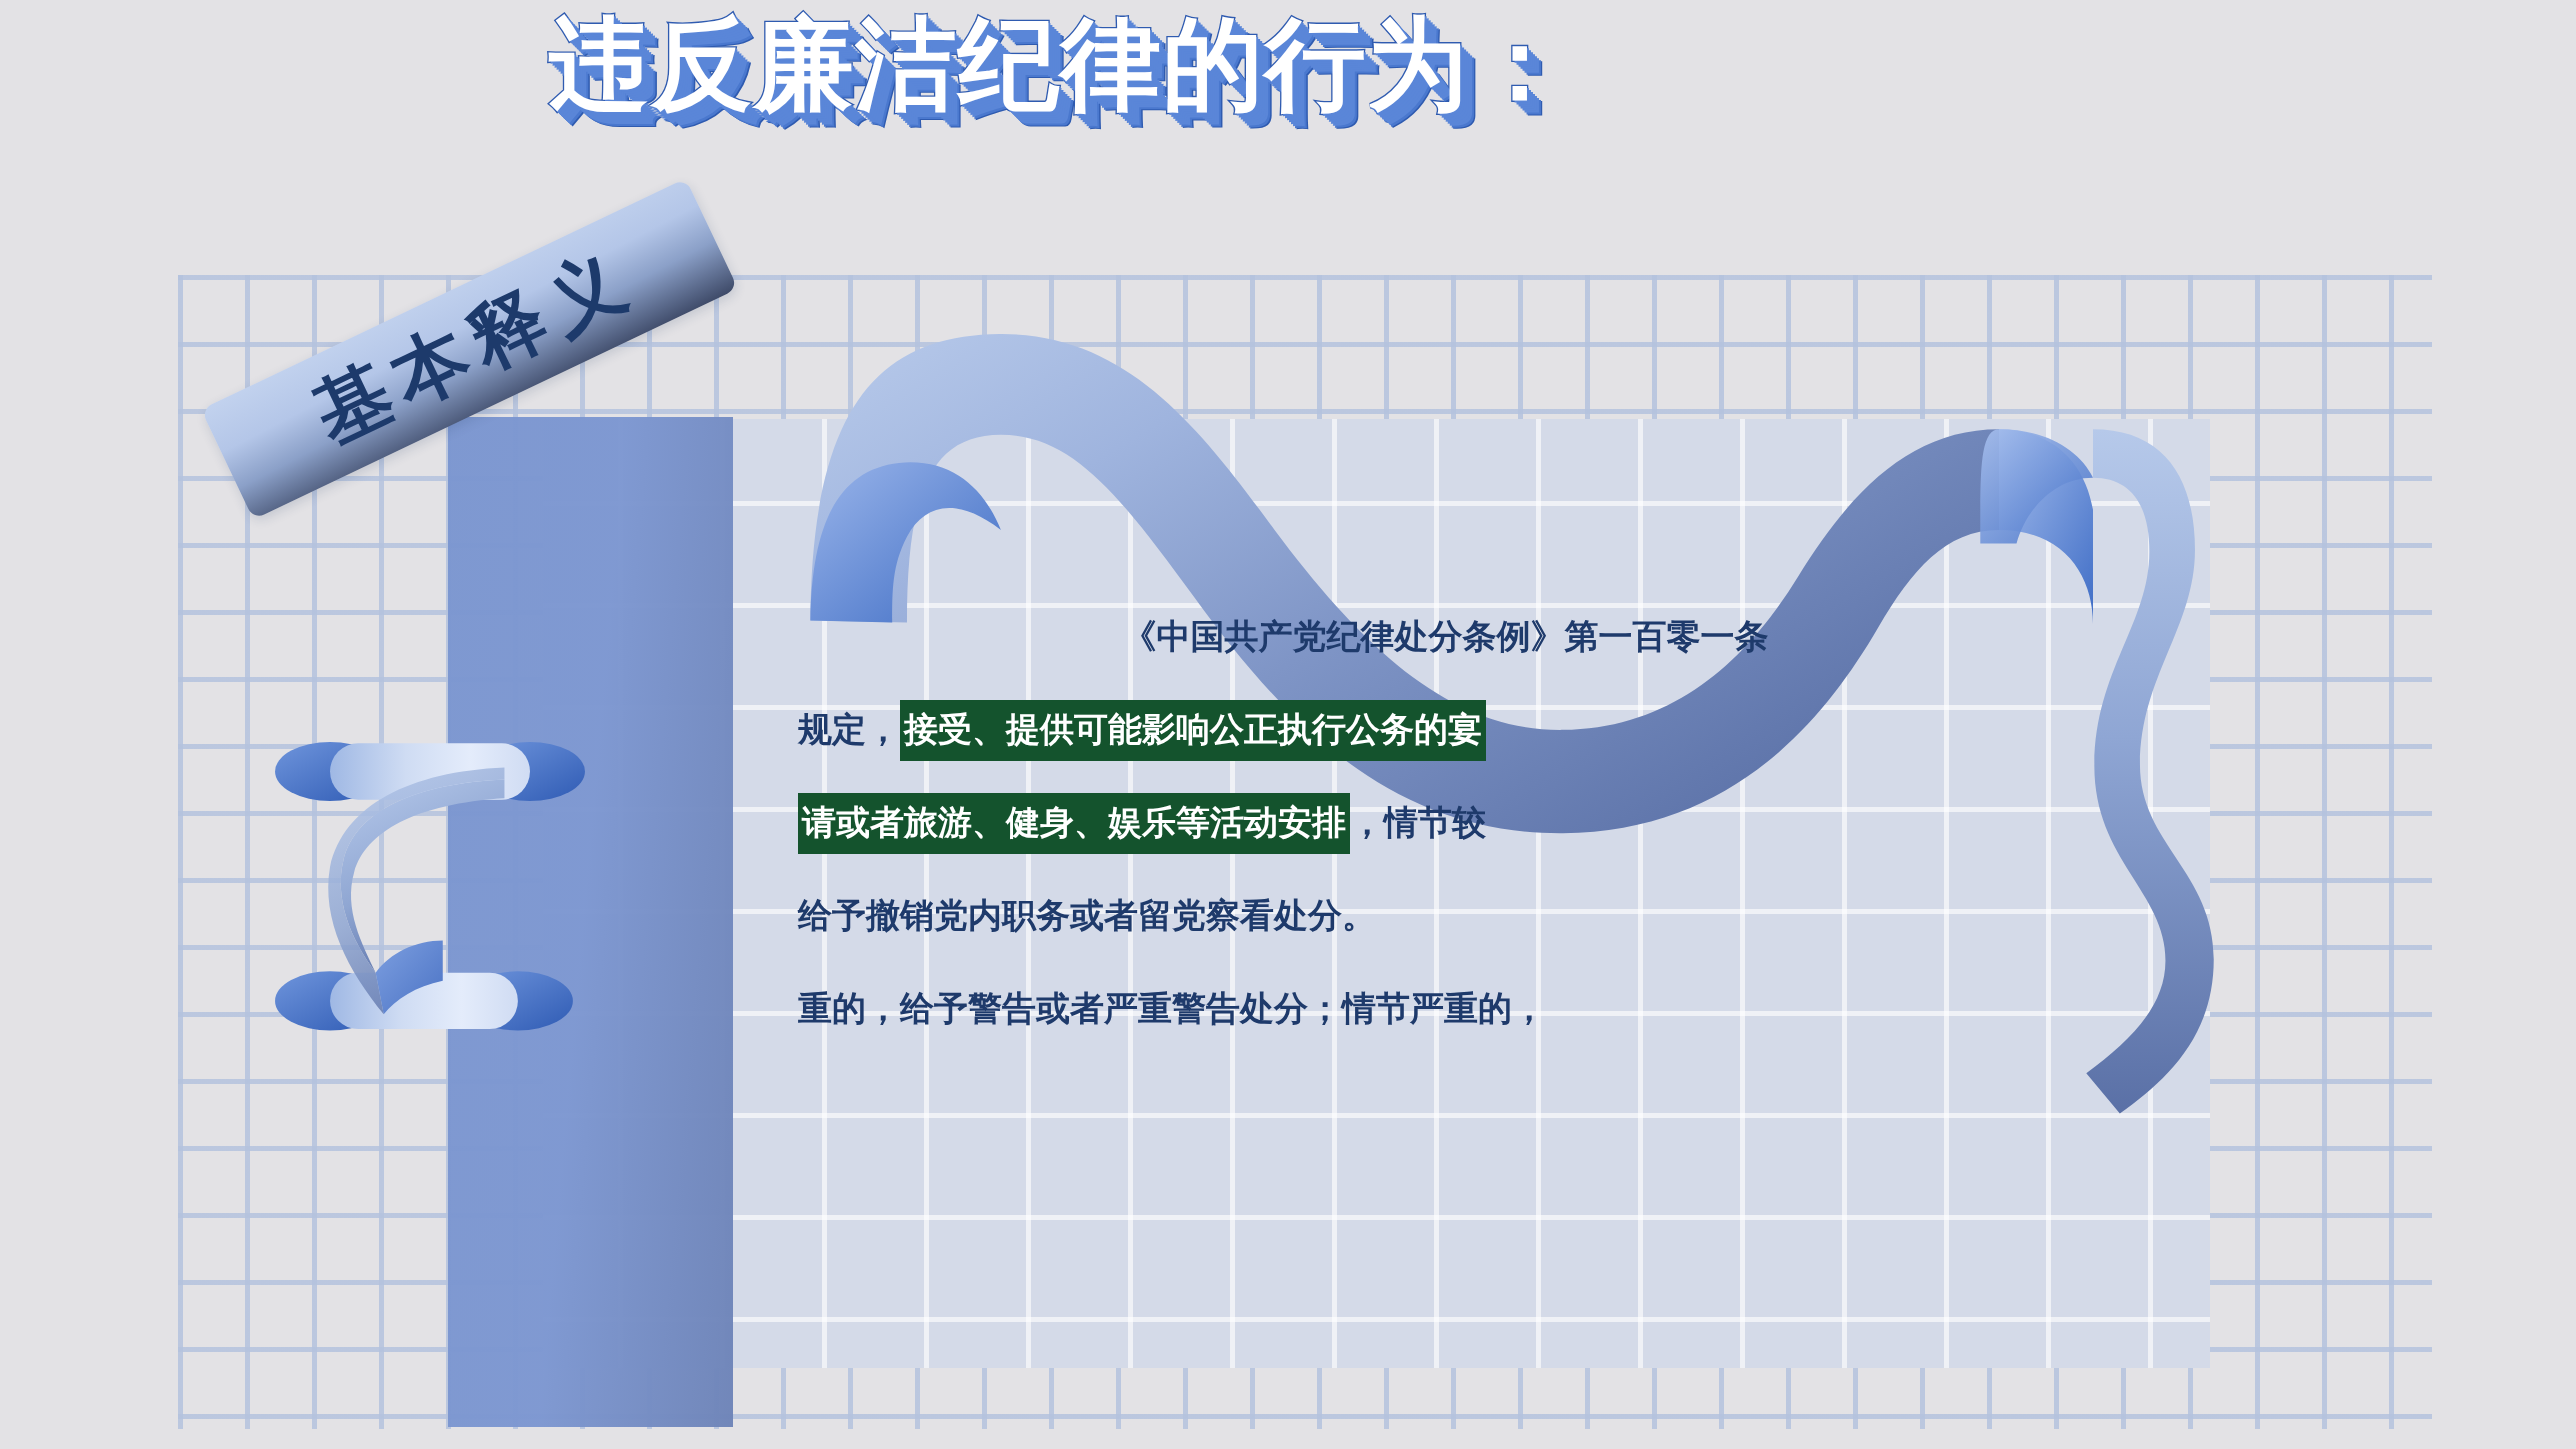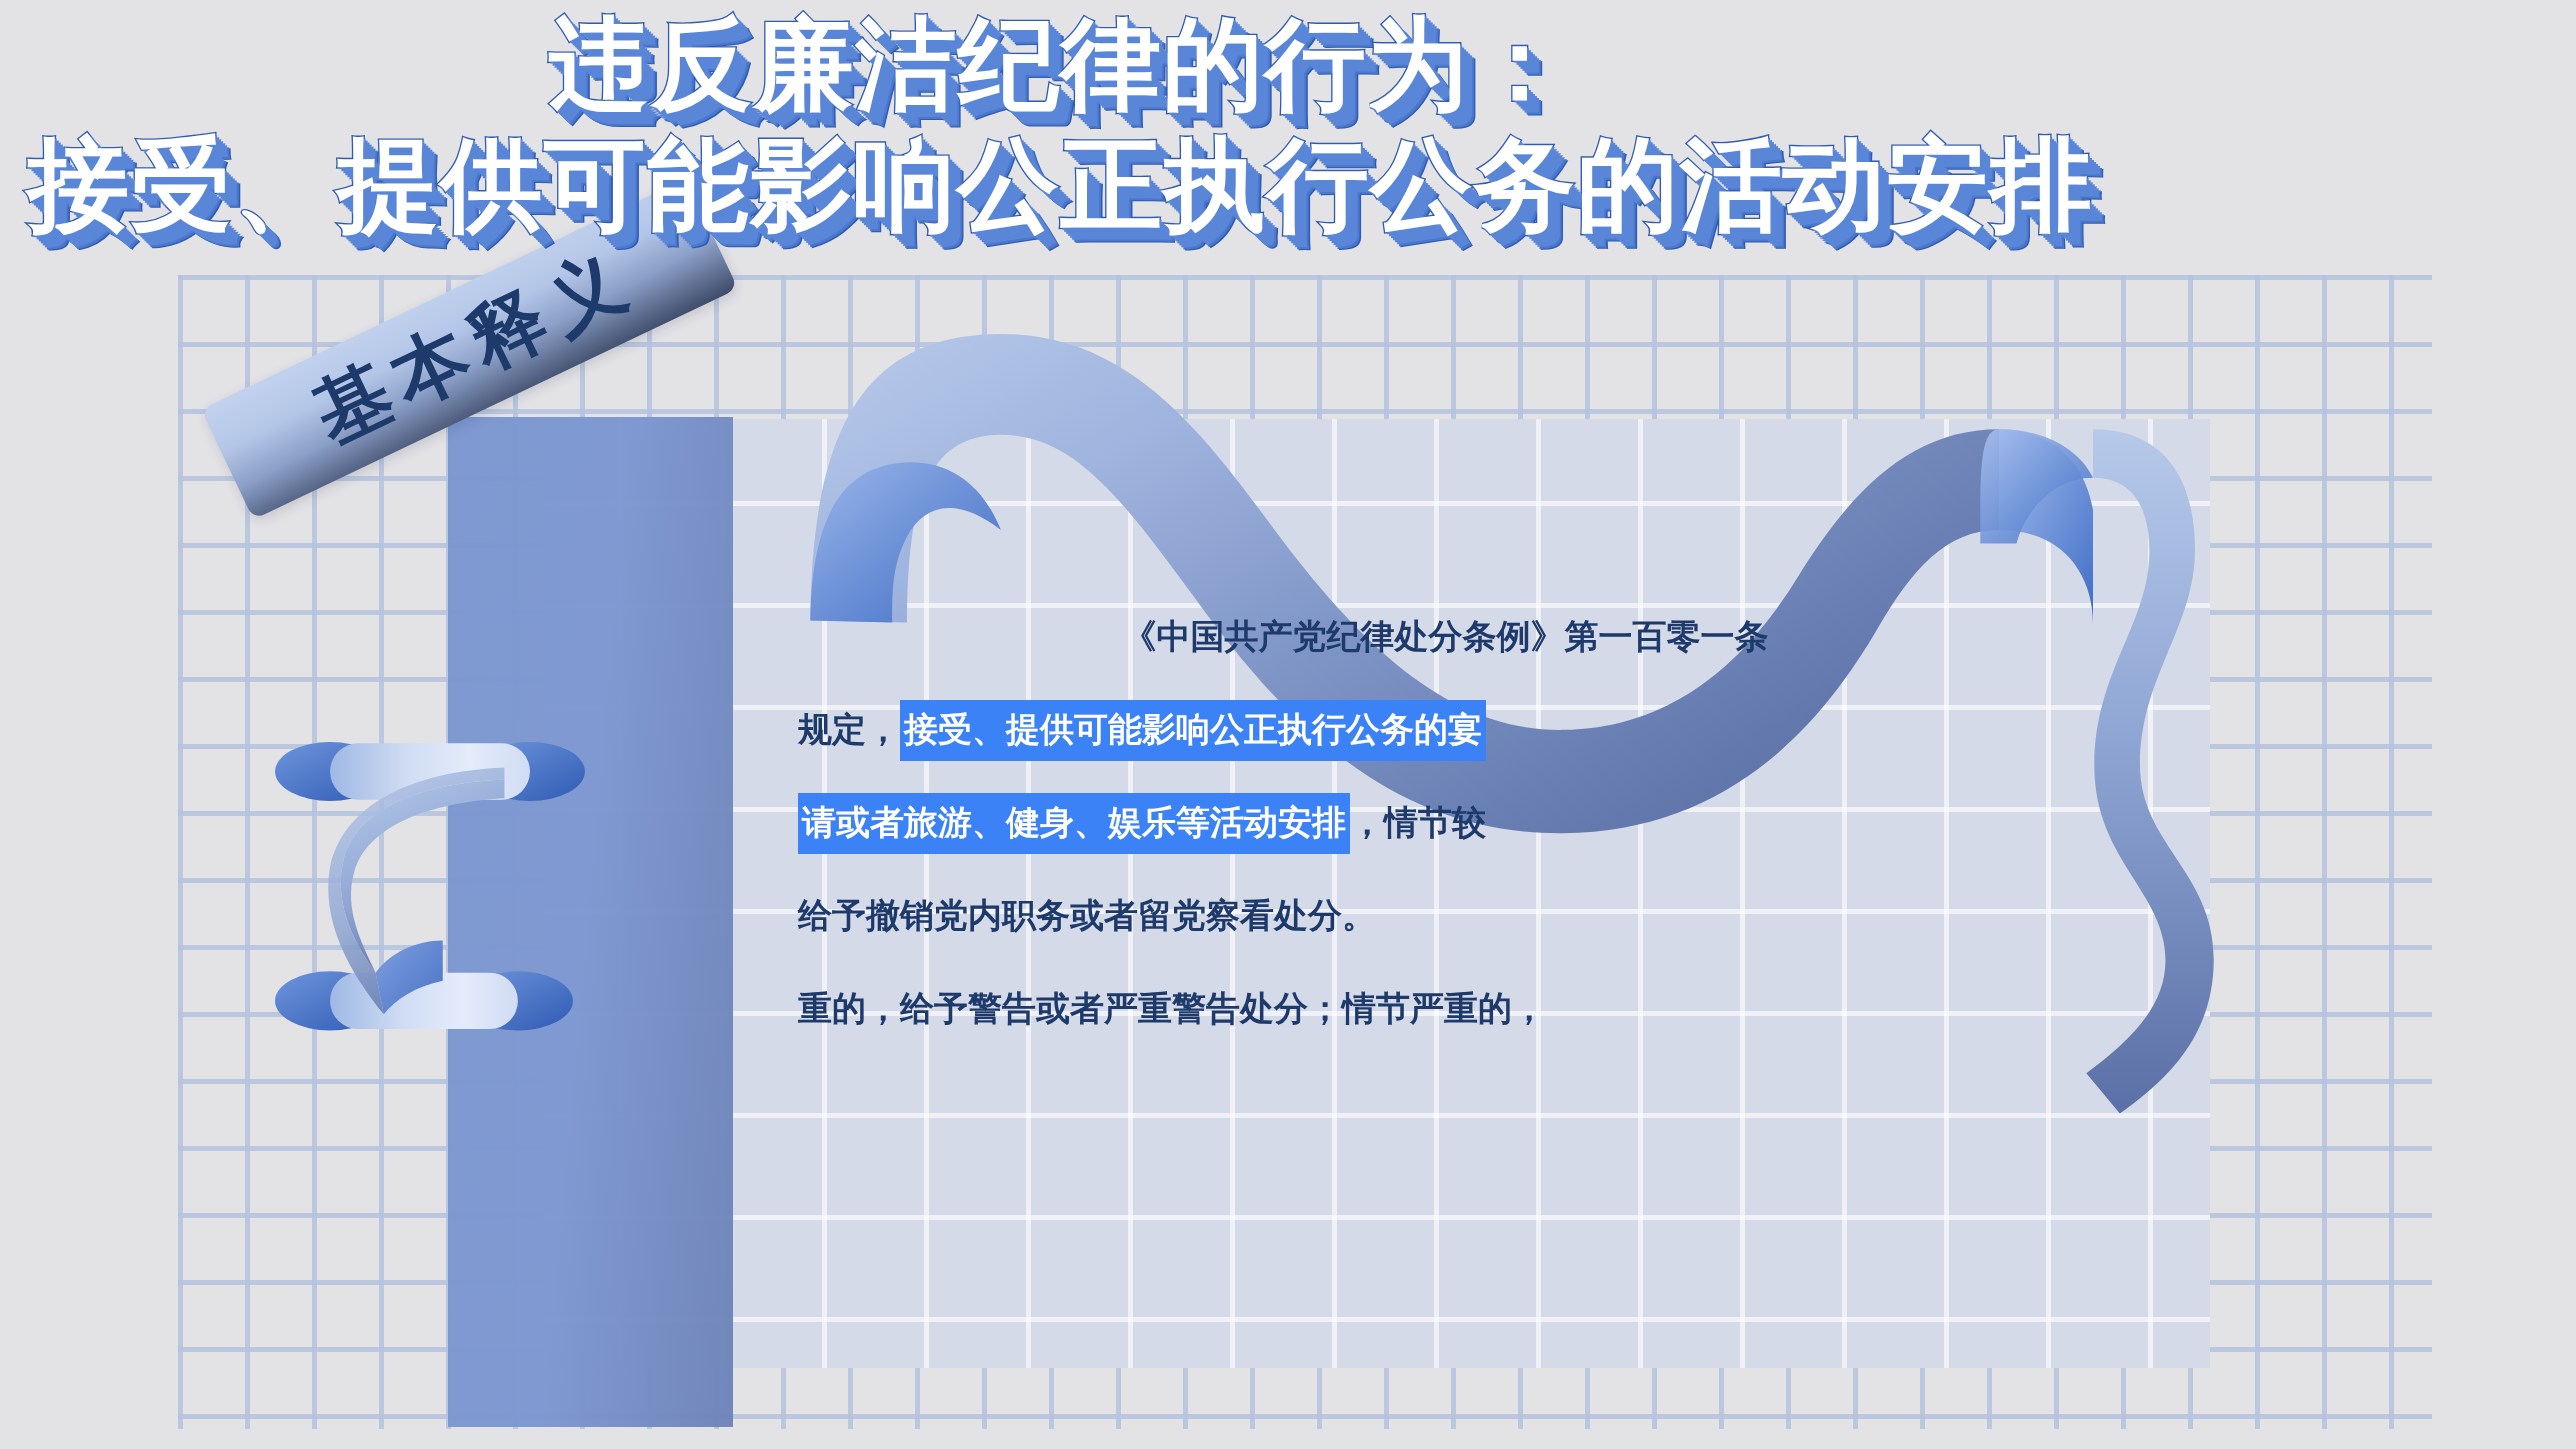--- a/index.html
+++ b/index.html
@@ -118,21 +118,21 @@
   .p-line {
     font-size: 34px;
     font-weight: 700;
     line-height: 93px;
     color: #1e3a6b;
     font-family: "DejaVu Sans", "Liberation Sans", sans-serif;
     white-space: nowrap;
   }
   .p-line.center { text-align: center; }
   .hl {
-    background: #3b82f6;
+    background: #14532d;
     color: #ffffff;
     padding: 9.4px 4px 12px 4px;
     box-decoration-break: clone;
     -webkit-box-decoration-break: clone;
   }
 </style>
 </head>
 <body>
 
 <div id="stage">
@@ -263,21 +263,20 @@
                L572,1512 C520,1448 478,1372 492,1292 C512,1200 612,1150 752,1144 Z" fill="url(#gCurl)" opacity="0.85"></path>
     </g>
   </svg>
 
   <div class="tag">
     <span class="tag-text">基本释义</span>
   </div>
 
   <div class="title">
     <div class="title-line l1">违反廉洁纪律的行为：</div>
-    <div class="title-line l2">接受、提供可能影响公正执行公务的活动安排</div>
   </div>
 
   <div class="body">
     <div class="p-line center">《中国共产党纪律处分条例》第一百零一条</div>
     <div class="p-line"><span>规定，</span><span class="hl">接受、提供可能影响公正执行公务的宴</span></div>
     <div class="p-line"><span class="hl">请或者旅游、健身、娱乐等活动安排</span><span>，情节较</span></div>
     <div class="p-line">给予撤销党内职务或者留党察看处分。</div>
     <div class="p-line">重的，给予警告或者严重警告处分；情节严重的，</div>
   </div>
 

